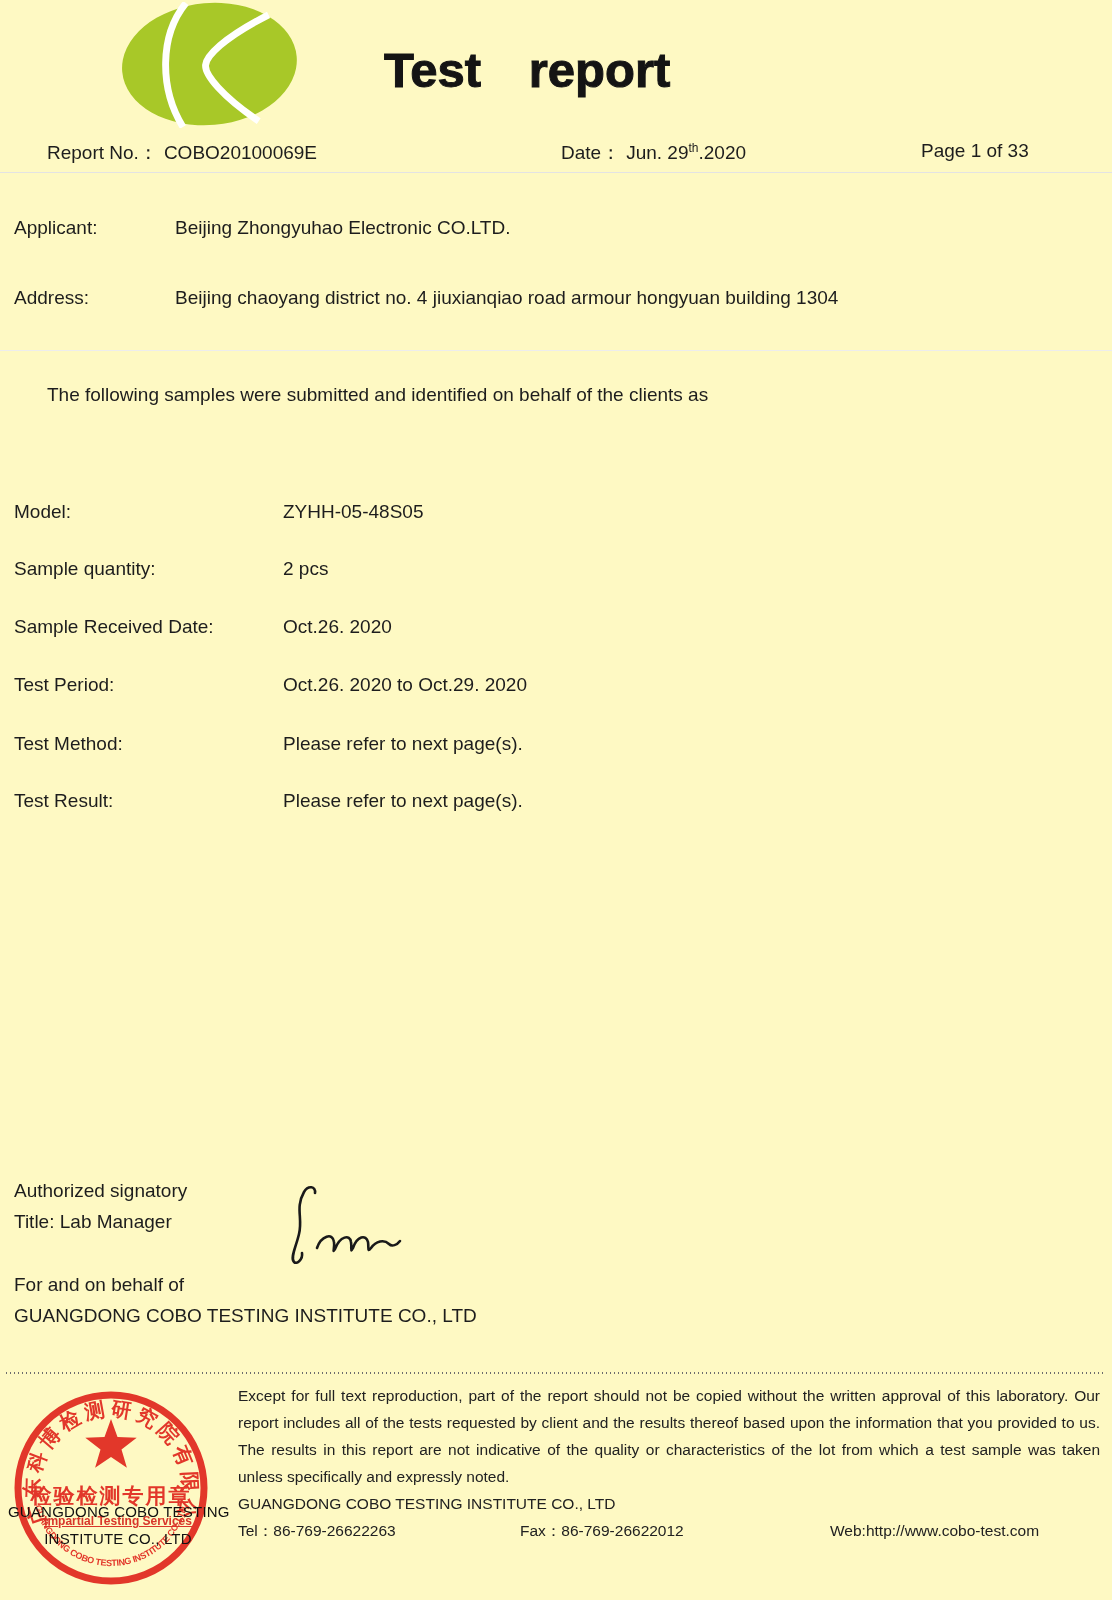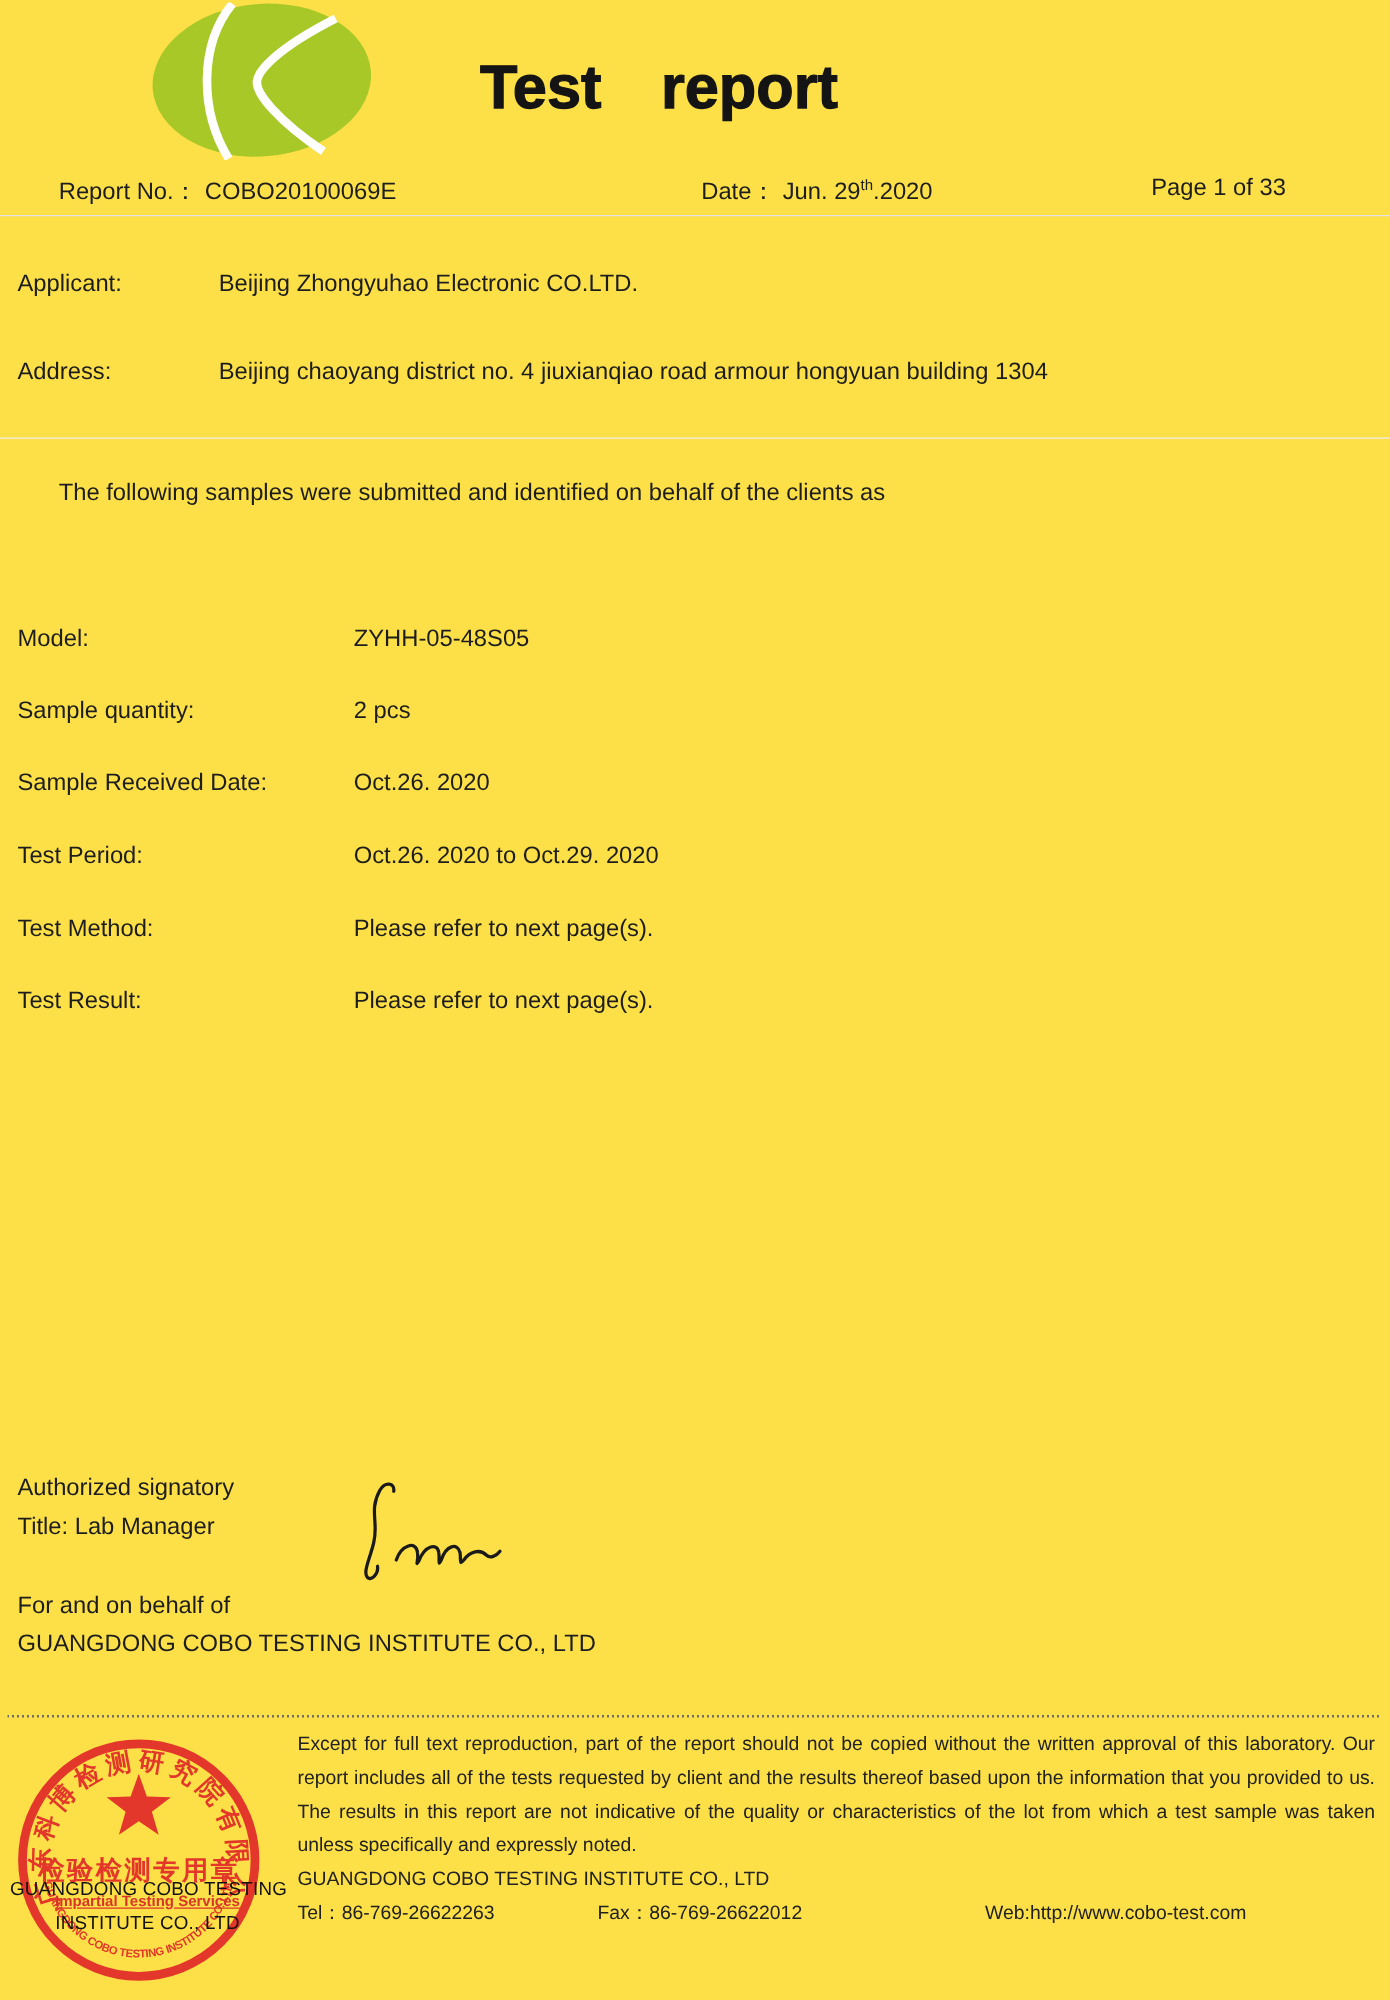--- a/index.html
+++ b/index.html
@@ -1,17 +1,17 @@
 <!DOCTYPE html>
 <html><head>
 <meta charset="utf-8">
 <style>
   html,body{margin:0;padding:0;background:#fff;}
   .page{
-    position:relative;width:1112px;height:1600px;background:#fde047;overflow:hidden;
+    position:relative;width:1112px;height:1600px;background:#fef9c3;overflow:hidden;
     font-family:"Liberation Sans","DejaVu Sans",sans-serif;color:#1d1d1d;
   }
   .abs{position:absolute;white-space:nowrap;}
   .title{
     font-size:49px;font-weight:bold;letter-spacing:0px;word-spacing:34px;color:#141414;
     -webkit-text-stroke:1px #141414;
   }
   .fs19{font-size:19px;margin-left:33px;}
   .sup{font-size:12px;vertical-align:7px;}
   .rule{position:absolute;left:0;right:0;height:1px;background:#e3e3e3;}
@@ -24,21 +24,21 @@
     position:absolute;left:6px;right:8px;top:1372px;height:2px;
     background-image:repeating-linear-gradient(90deg,#6d6d6d 0 1.4px,transparent 1.4px 4px);
   }
   .footer{
     position:absolute;left:238px;top:1382px;width:862px;font-size:15.5px;line-height:27px;color:#212121;
   }
   .footer .disclaimer{text-align:justify;}
   .footer .addr{width:815px;}
   .contact span{display:inline-block;}
   .contact .tel{width:240px;}
-  .contact .fax{width:310px;}
+  .contact .fax{width:310px;margin-left:42px;}
   .stampwrap{position:absolute;left:14px;top:1384px;width:212px;height:212px;}
   .stamp-black{
     position:absolute;left:8px;width:220px;text-align:center;color:#111;
     font-size:15px;letter-spacing:0.2px;white-space:nowrap;z-index:3;
   }
   .stamp-red-hidden{
     position:absolute;left:8px;width:220px;text-align:center;color:#d8352a;
     font-size:12px;font-weight:bold;z-index:2;white-space:nowrap;
   }
   .sig-label{font-size:19px;}

